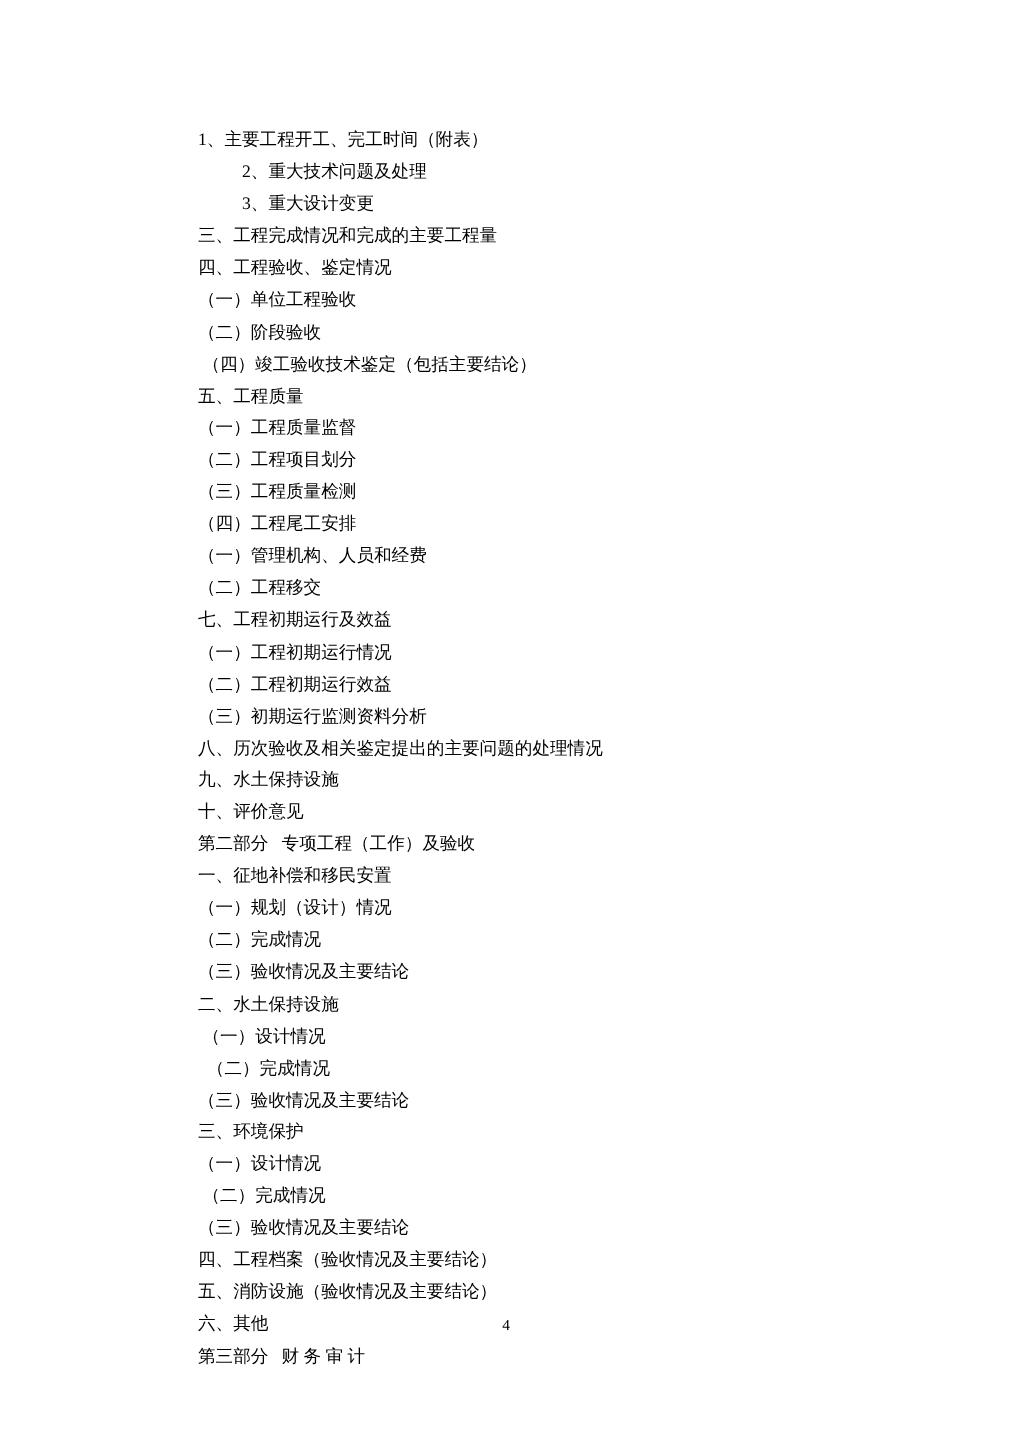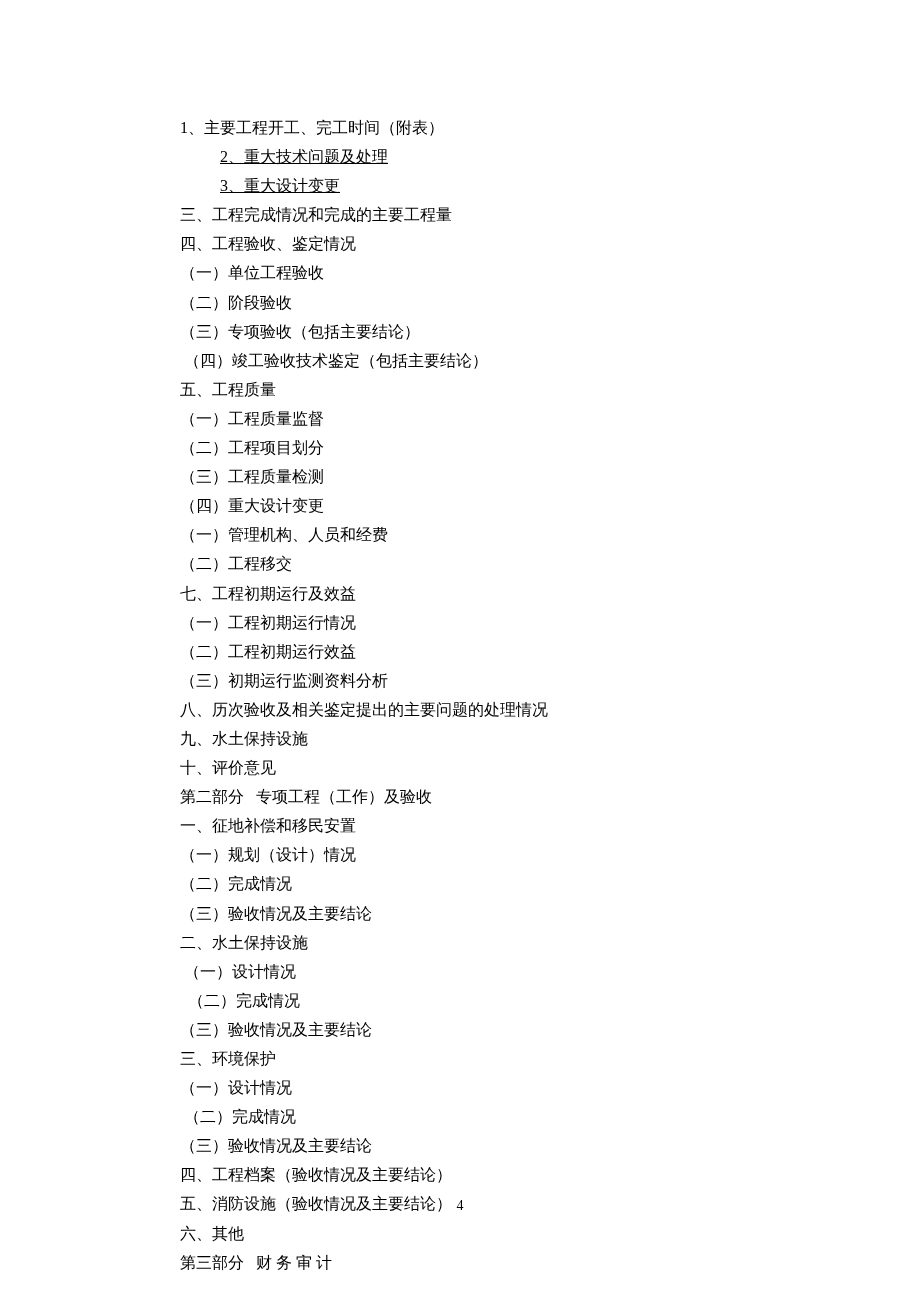--- a/index.html
+++ b/index.html
@@ -20,21 +20,20 @@
     .content {
       padding: 115px 0 0 180px;
       width: 740px;
     }
     .line {
       margin-bottom: 3.5px;
       white-space: pre;
     }
     .indent-1 {
       padding-left: 40px;
-      text-decoration: underline;
     }
     .page-number {
       position: absolute;
       bottom: 85px;
       left: 0;
       width: 920px;
       text-align: center;
       font-size: 14px;
       font-family: "Times New Roman", serif;
     }
@@ -43,27 +42,26 @@
 <body>
 
 <div class="content">
 <div class="line">1、主要工程开工、完工时间（附表）</div>
     <div class="line indent-1">2、重大技术问题及处理</div>
     <div class="line indent-1">3、重大设计变更</div>
     <div class="line">三、工程完成情况和完成的主要工程量</div>
     <div class="line">四、工程验收、鉴定情况</div>
     <div class="line">（一）单位工程验收</div>
     <div class="line">（二）阶段验收</div>
-    <div class="line">（三）专项验收（包括主要结论）</div>
     <div class="line"> （四）竣工验收技术鉴定（包括主要结论）</div>
     <div class="line">五、工程质量</div>
     <div class="line">（一）工程质量监督</div>
     <div class="line">（二）工程项目划分</div>
     <div class="line">（三）工程质量检测</div>
-    <div class="line">（四）重大设计变更</div>
+    <div class="line">（四）工程尾工安排</div>
     <div class="line">（一）管理机构、人员和经费</div>
     <div class="line">（二）工程移交</div>
     <div class="line">七、工程初期运行及效益</div>
     <div class="line">（一）工程初期运行情况</div>
     <div class="line">（二）工程初期运行效益</div>
     <div class="line">（三）初期运行监测资料分析</div>
     <div class="line">八、历次验收及相关鉴定提出的主要问题的处理情况</div>
     <div class="line">九、水土保持设施</div>
     <div class="line">十、评价意见</div>
     <div class="line">第二部分   专项工程（工作）及验收</div>

